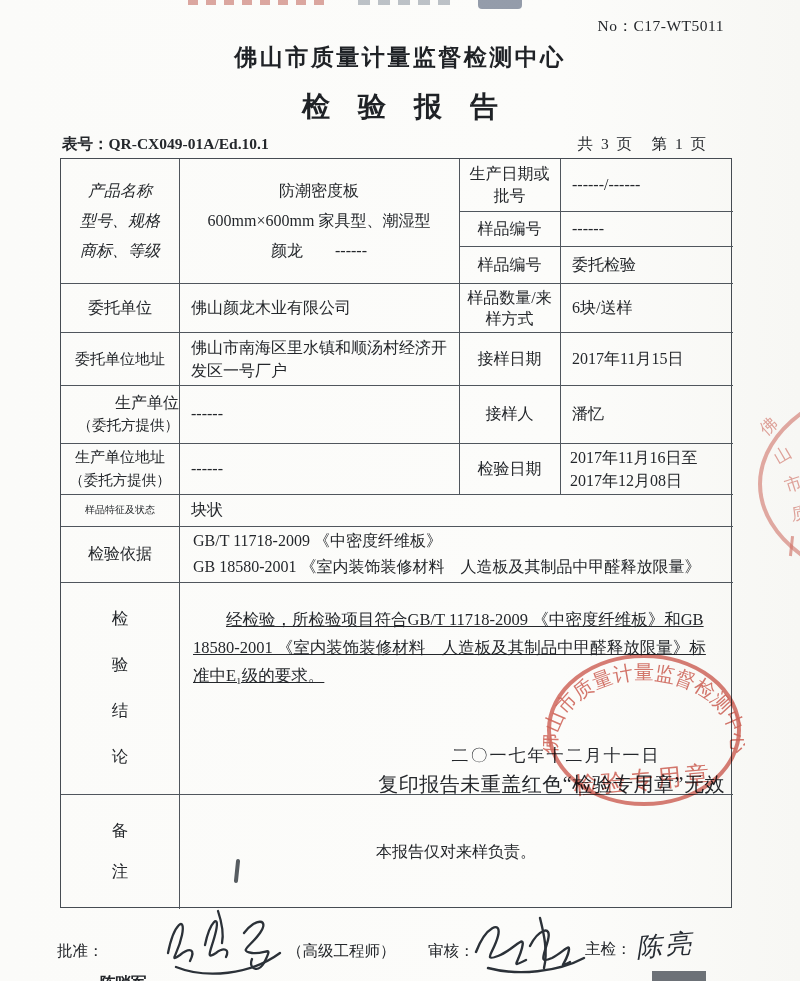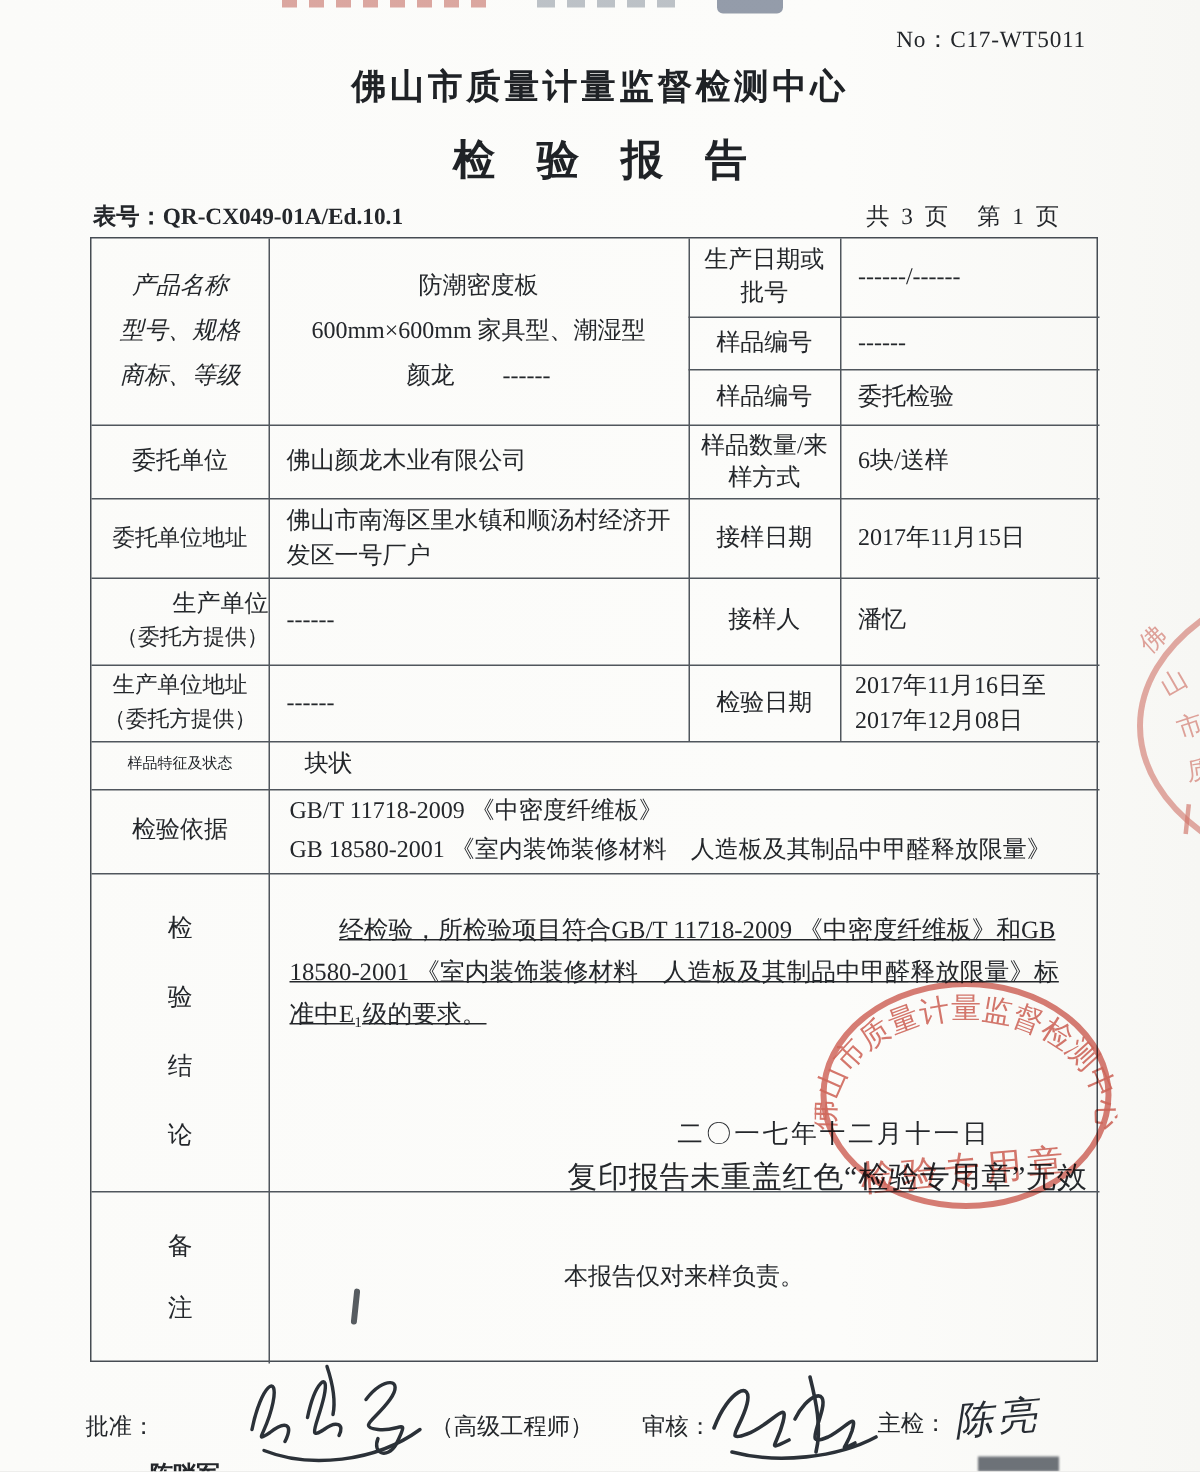--- a/index.html
+++ b/index.html
@@ -132,21 +132,21 @@
       <div style="font-size:14.5px;">（委托方提供）</div>
     </div>
     <div class="cell hleft" style="left:118px; top:284px; width:280px; height:51px; padding-left:12px;">------</div>
     <div class="cell" style="left:398px; top:284px; width:101px; height:51px;">检验日期</div>
     <div class="cell hleft lh23 nowrap" style="left:499px; top:284px; width:173px; height:51px; padding-left:10px;">
       <div>2017年11月16日至</div>
       <div>2017年12月08日</div>
     </div>
 
     <div class="cell nowrap" style="left:0; top:335px; width:118px; height:32px; font-size:10px;">样品特征及状态</div>
-    <div class="cell hleft" style="left:130px; top:335px; width:554px; height:32px; padding-left:12px;">块状</div>
+    <div class="cell hleft" style="left:118px; top:335px; width:554px; height:32px; padding-left:12px;">块状</div>
 
     <div class="cell" style="left:0; top:367px; width:118px; height:56px;">检验依据</div>
     <div class="cell hleft nowrap" style="left:118px; top:367px; width:554px; height:56px; padding-left:14px; line-height:26px;">
       <div>GB/T 11718-2009 《中密度纤维板》</div>
       <div>GB 18580-2001 《室内装饰装修材料　人造板及其制品中甲醛释放限量》</div>
     </div>
 
     <div class="cell" style="left:0; top:423px; width:118px; height:212px; justify-content:space-around; padding:14px 0;">
       <div class="vchar">检</div>
       <div class="vchar">验</div>

